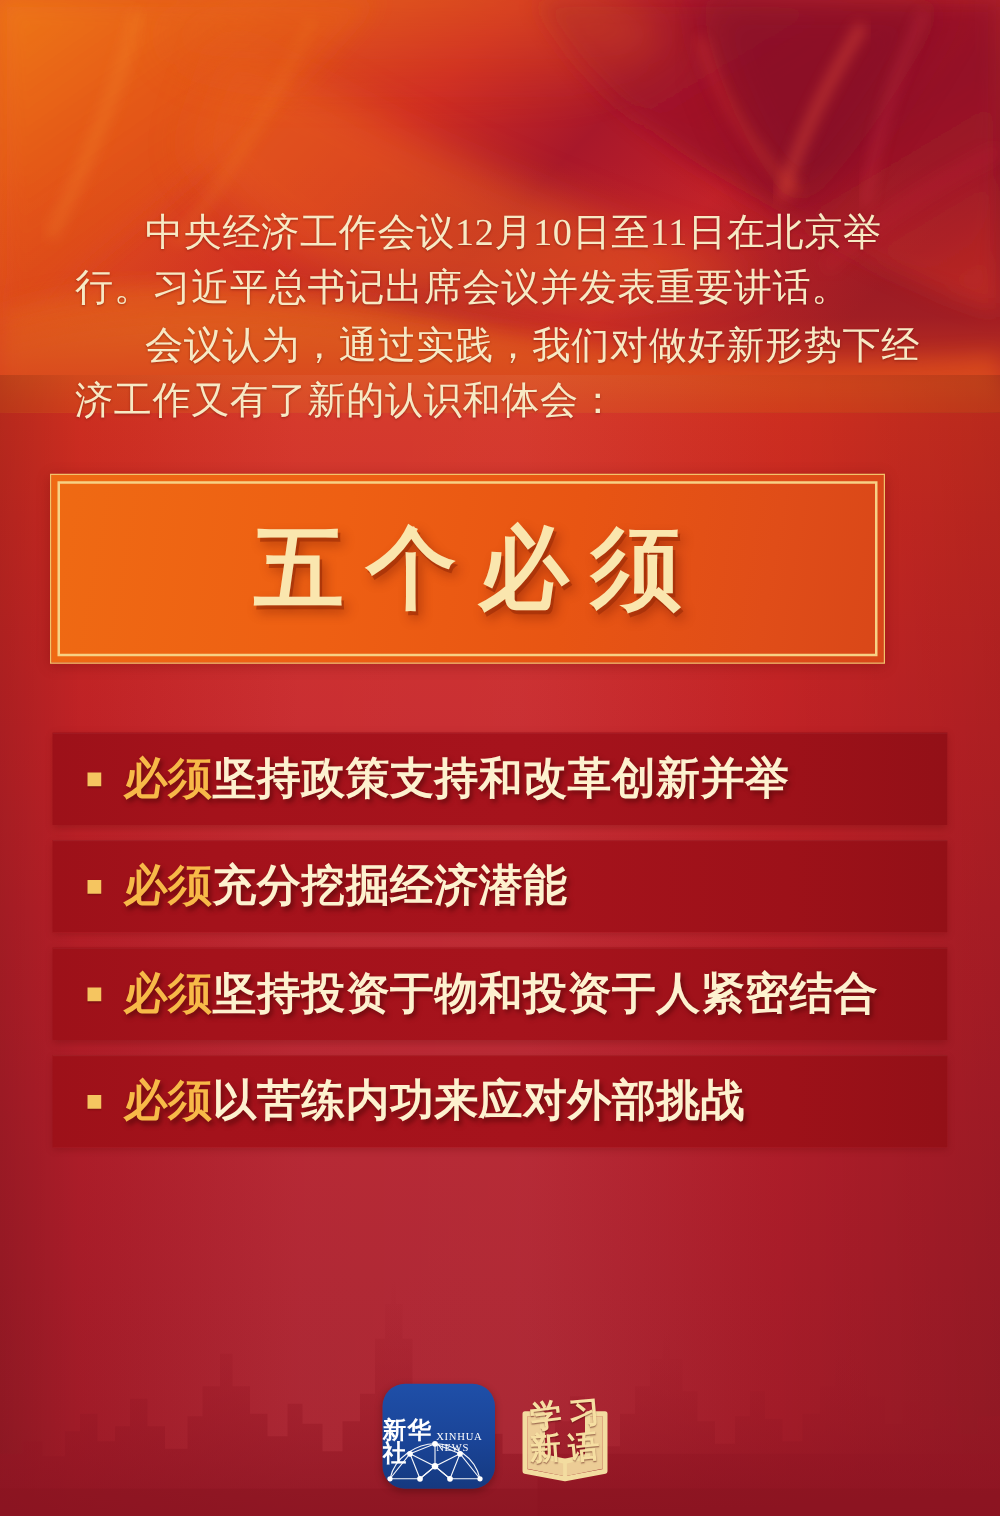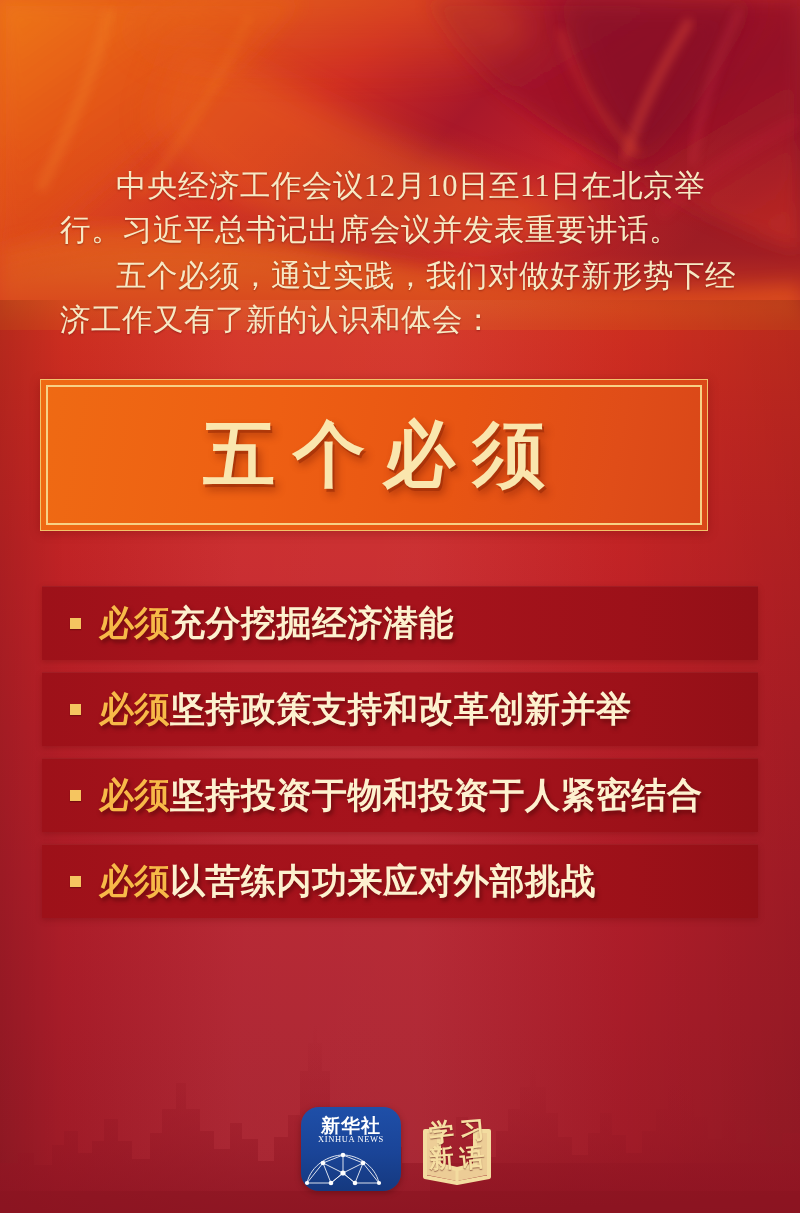--- a/index.html
+++ b/index.html
@@ -133,23 +133,23 @@
   }
   .skyline svg{ display:block; }
 
   
   .logos{
     position:absolute;
     left:0; bottom:22px; width:800px;
     display:flex; align-items:center; justify-content:center; gap:14px;
   }
   .logo-xinhua{
-    width:100px; height:84px; border-radius:18px;
+    width:90px; height:84px; border-radius:18px;
     background:linear-gradient(180deg,#1f4fa8 0%,#1a4497 55%,#15397f 100%);
-    display:flex; flex-direction:column; align-items:center;
+    display:flex; flex-direction:row; align-items:center;
     padding-top:9px;
     box-shadow:0 2px 6px rgba(50,5,5,.35);
     position:relative;
     overflow:hidden;
   }
   .xh-cn{
     color:#fff; font-size:19px; font-weight:bold; letter-spacing:1px;
     font-family:"DejaVu Sans","Liberation Sans",sans-serif;
     line-height:1;
   }
@@ -254,39 +254,39 @@
       <ellipse cx="330" cy="30" rx="200" ry="60" fill="url(#sk3)" opacity="0.45" filter="url(#blurB)"></ellipse>
 
       <rect x="0" y="130" width="800" height="200" fill="url(#skFade)"></rect>
     </svg>
   </div>
 
   <div class="field-sheen"></div>
 
   <div class="intro">
     <p>中央经济工作会议12月10日至11日在北京举行。习近平总书记出席会议并发表重要讲话。</p>
-    <p>五个必须，通过实践，我们对做好新形势下经济工作又有了新的认识和体会：</p>
+    <p>会议认为，通过实践，我们对做好新形势下经济工作又有了新的认识和体会：</p>
   </div>
 
   <div class="headline-box">
     <div class="headline-inner">
       <div class="headline-text">五个必须</div>
     </div>
   </div>
 
   <div class="bands">
 
     <div class="band">
       <span class="bullet"></span>
-      <span class="band-text"><span class="kw">必须</span><span>充分挖掘经济潜能</span></span>
+      <span class="band-text"><span class="kw">必须</span><span>坚持政策支持和改革创新并举</span></span>
     </div>
 
     <div class="band">
       <span class="bullet"></span>
-      <span class="band-text"><span class="kw">必须</span><span>坚持政策支持和改革创新并举</span></span>
+      <span class="band-text"><span class="kw">必须</span><span>充分挖掘经济潜能</span></span>
     </div>
 
 
     <div class="band">
       <span class="bullet"></span>
       <span class="band-text"><span class="kw">必须</span><span>坚持投资于物和投资于人紧密结合</span></span>
     </div>
 
     <div class="band">
       <span class="bullet"></span>

